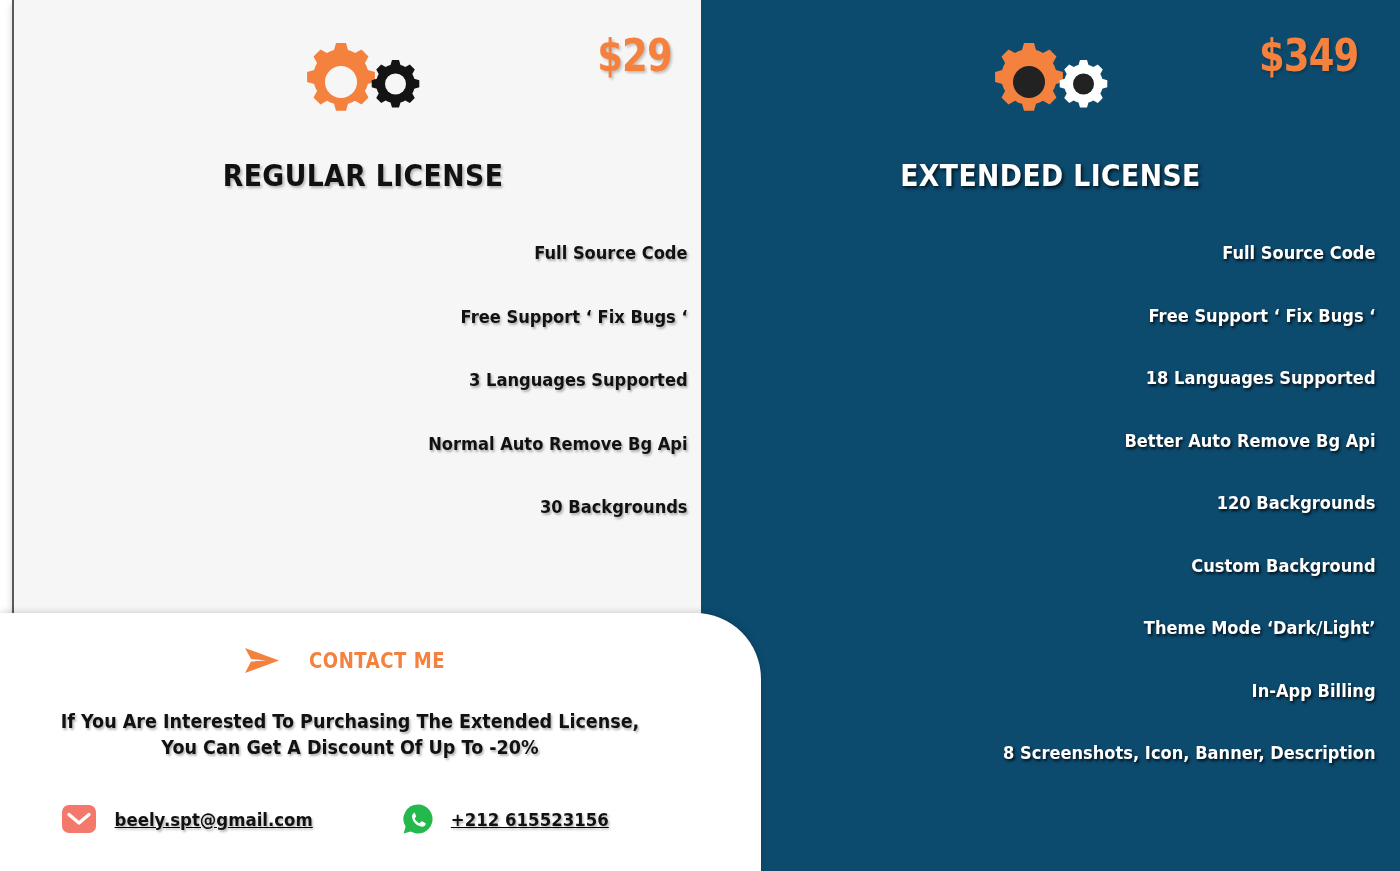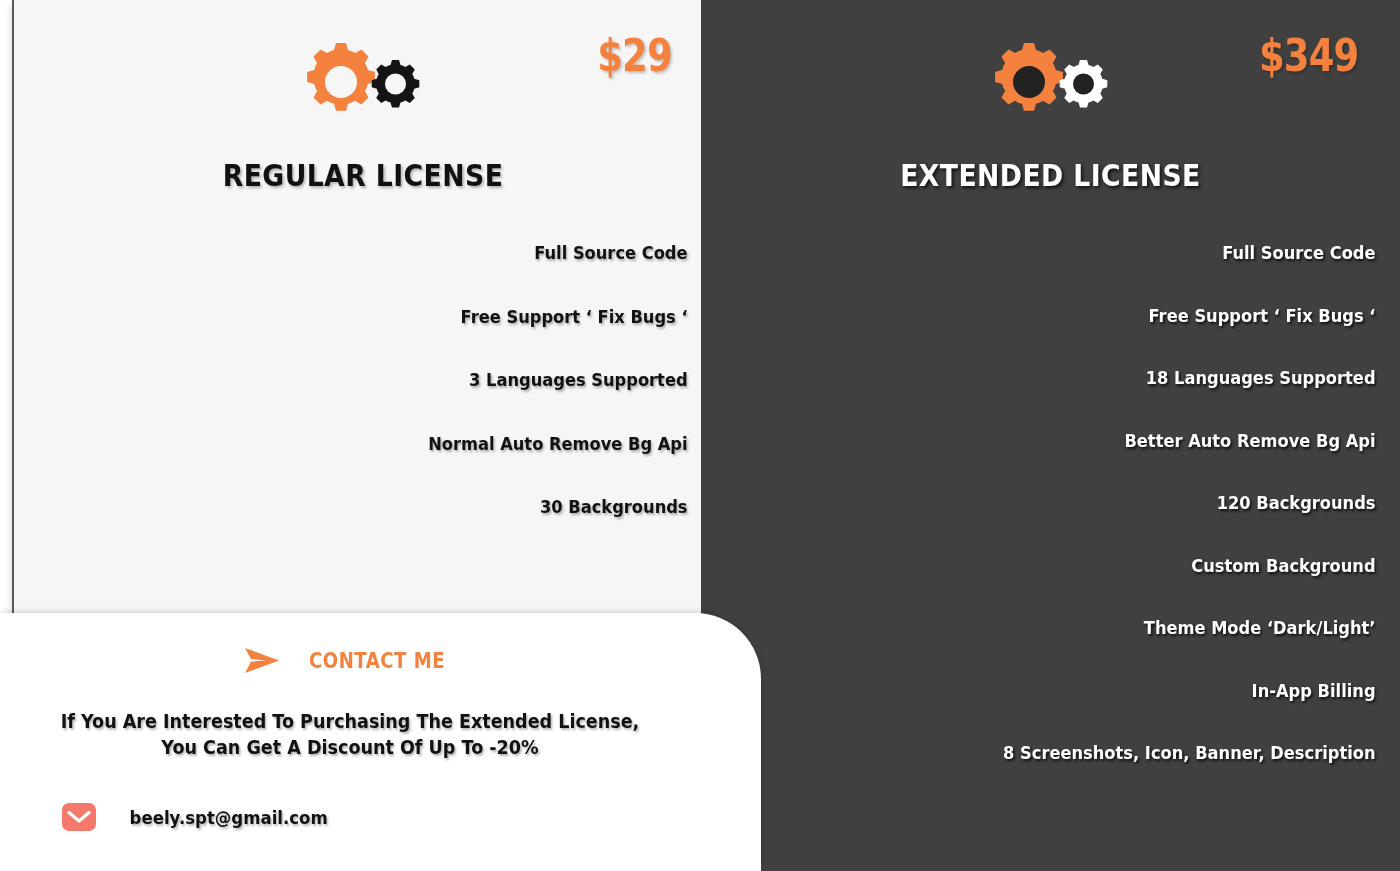--- a/index.html
+++ b/index.html
@@ -30,21 +30,21 @@
     height: 613px;
     background: #f6f6f6;
     border-left: 2px solid #5a5a5c;
     box-shadow: 0 4px 7px rgba(0,0,0,0.18);
   }
 
   #panel-extended {
     left: 701px;
     width: 699px;
     height: 871px;
-    background: #404040;
+    background: #0c4a6e;
   }
 
   
   .price {
     position: absolute;
     top: 30px;
     font-family: "DejaVu Sans", sans-serif;
     font-weight: bold;
     font-size: 44px;
     letter-spacing: -1px;
@@ -175,21 +175,22 @@
     top: 190px;
     left: 62px;
     width: 640px;
     display: flex;
     align-items: center;
   }
 
   .contact-row {
     display: flex;
     align-items: center;
-    gap: 25px;
+    gap: 10px;
+    text-decoration: underline;
   }
   #contact-row-email { width: 340px; }
 
   .contact-text {
     font-family: "DejaVu Sans", sans-serif;
     font-weight: bold;
     font-size: 18px;
     color: #111111;
     text-shadow: 1.5px 1.5px 2.5px rgba(0,0,0,0.3);
     transform: scaleX(0.92);
@@ -278,17 +279,24 @@
     <div id="contact-rows">
 
       <div class="contact-row" id="contact-row-email">
         <svg width="34" height="28" viewBox="0 0 34 28">
           <rect x="0" y="0" width="34" height="28" rx="7" fill="#f4796a"></rect>
           <path d="M7 9.5 L17 18 L27 9.5" stroke="#ffffff" stroke-width="3.4" fill="none" stroke-linecap="round" stroke-linejoin="round"></path>
         </svg>
         <span class="contact-text">beely.spt@gmail.com</span>
       </div>
 
+      <div class="contact-row" id="contact-row-phone">
+        <svg width="32" height="32" viewBox="0 0 32 32">
+          <path d="M16 1.5 A14.5 14.5 0 0 0 3.6 23.6 L1.6 30.4 L8.7 28.5 A14.5 14.5 0 1 0 16 1.5 Z" fill="#25b84c"></path>
+          <path d="M11.4 9.2 c0.5-0.1 1 0 1.3 0.6 l1.3 2.9 c0.2 0.5 0.1 0.9-0.2 1.3 l-0.9 1 c-0.3 0.3-0.3 0.6-0.1 1 c0.9 1.7 2.4 3.1 4.2 3.9 c0.4 0.2 0.8 0.1 1.1-0.2 l1-1 c0.4-0.4 0.8-0.4 1.3-0.2 l2.8 1.4 c0.5 0.3 0.7 0.8 0.5 1.3 c-0.5 1.6-2 2.6-3.7 2.5 c-4.9-0.4-9.5-5-10-9.9 c-0.2-1.8 0.8-3.3 2.5-3.8 z" fill="#ffffff"></path>
+        </svg>
+        <span class="contact-text">+212 615523156</span>
+      </div>
 
     </div>
   </div>
 
 </div>
 
 </body></html>

